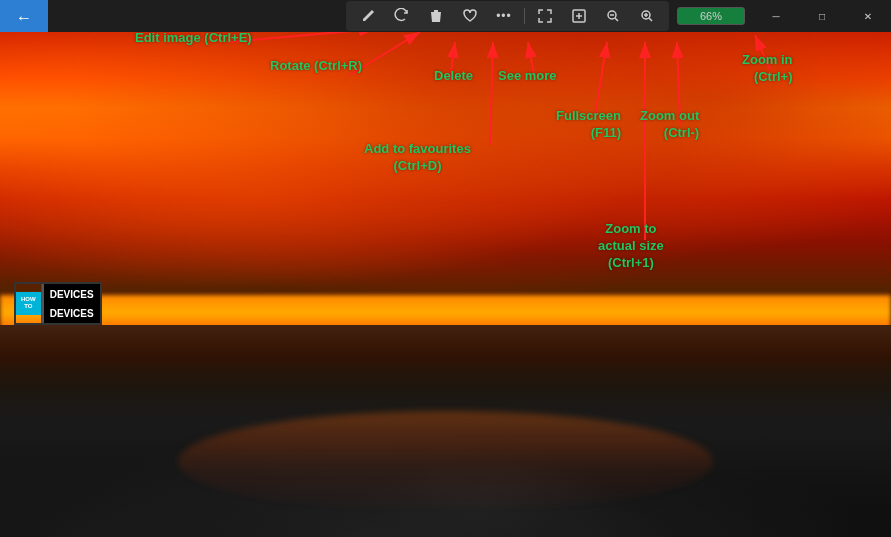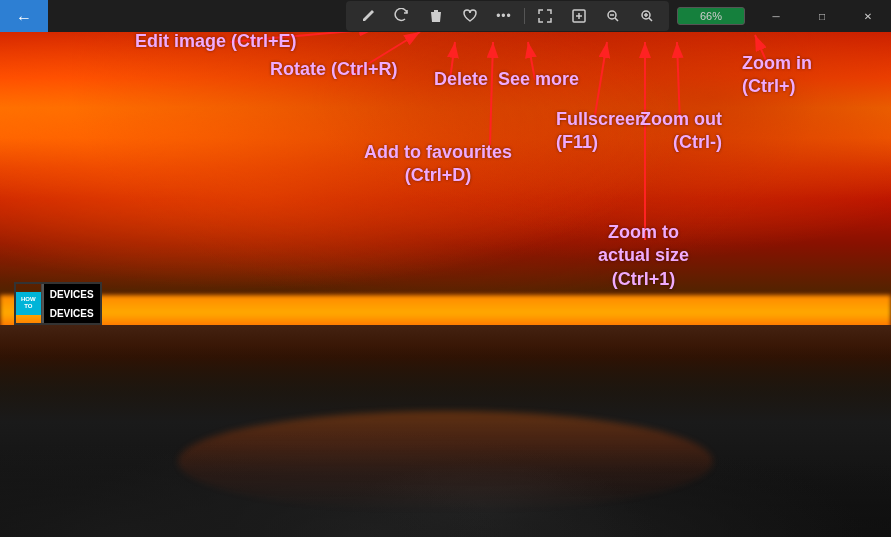--- a/index.html
+++ b/index.html
@@ -259,23 +259,23 @@
       position: absolute;
       top: 0;
       left: 0;
       width: 100%;
       height: 100%;
       pointer-events: none;
     }
 
     .annotation-text {
       position: absolute;
-      color: #f0abfc;
+      color: #22c55e;
       font-weight: bold;
-      font-size: 18px;
+      font-size: 13px;
       line-height: 1.3;
       text-align: center;
       text-shadow: 0 0 3px rgba(0,0,0,0.5);
     }
 
     
     .arrows-svg {
       position: absolute;
       top: 0;
       left: 0;
@@ -417,29 +417,29 @@
   </div>
 
   <div class="annotation-text" style="left: 364px; top: 141px; text-align:center;">
     Add to favourites<br>(Ctrl+D)
   </div>
 
   <div class="annotation-text" style="left: 498px; top: 68px;">
     See more
   </div>
 
-  <div class="annotation-text" style="left: 556px; top: 108px; text-align:left;">
+  <div class="annotation-text" style="left: 556px; top: 108px; text-align:right;">
     Fullscreen<br>(F11)
   </div>
 
   <div class="annotation-text" style="left: 640px; top: 108px; text-align:right;">
     Zoom out<br>(Ctrl-)
   </div>
 
   <div class="annotation-text" style="left: 598px; top: 221px; text-align:center;">
     Zoom to<br>actual size<br>(Ctrl+1)
   </div>
 
-  <div class="annotation-text" style="left: 742px; top: 52px; text-align:left;">
+  <div class="annotation-text" style="left: 742px; top: 52px; text-align:right;">
     Zoom in<br>(Ctrl+)
   </div>
 
 </div>
 
 </body></html>

